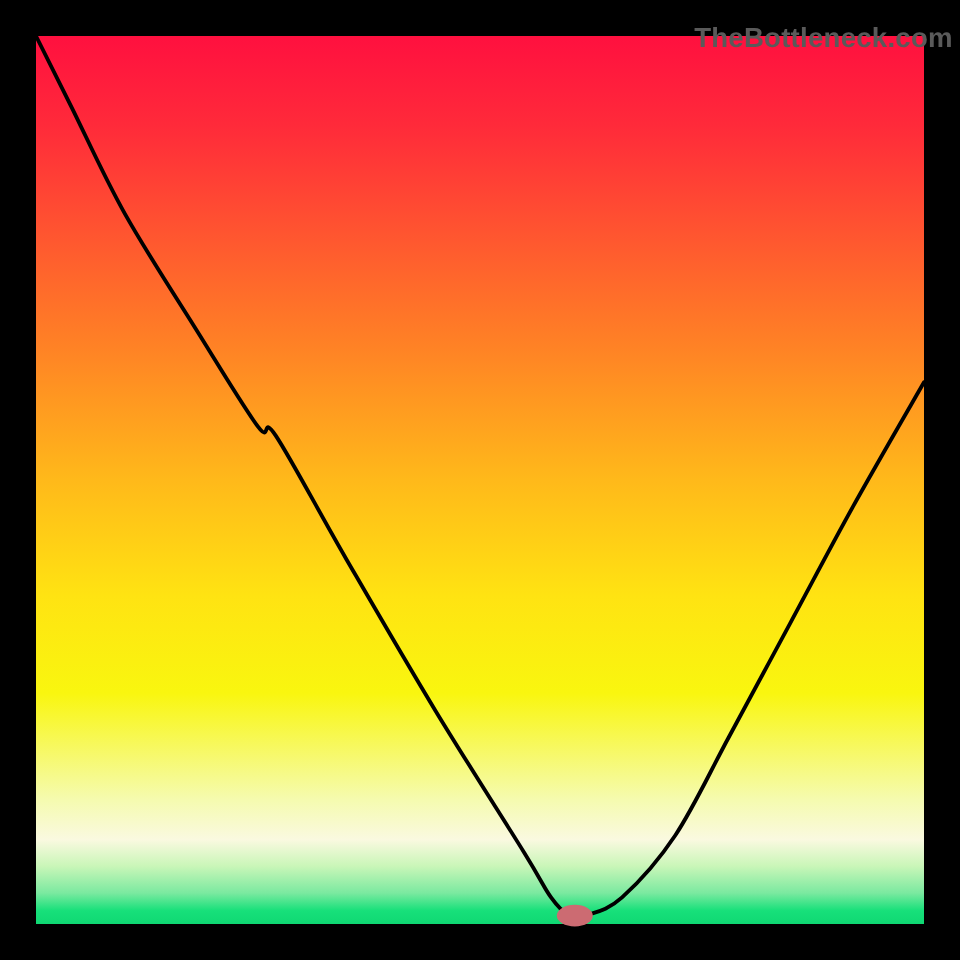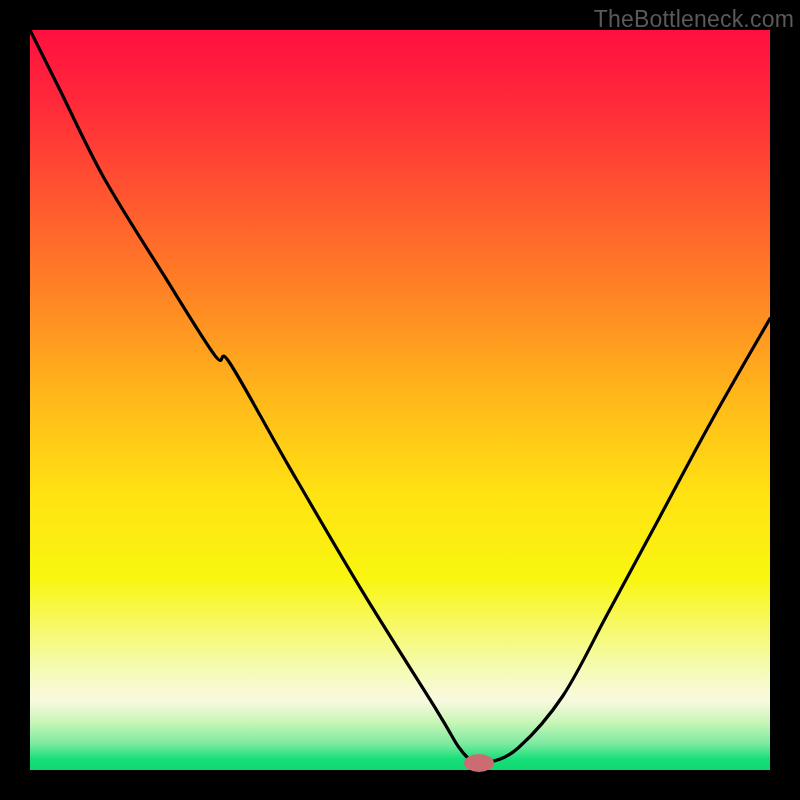--- a/index.html
+++ b/index.html
@@ -10,25 +10,25 @@
     background: #000;
     overflow: hidden;
   }
   .stage {
     position: relative;
     width: 800px;
     height: 800px;
   }
   .watermark {
     position: absolute;
-    top: 6px;
+    top: 18px;
     right: 6px;
     font-family: Arial, Helvetica, sans-serif;
     font-size: 23px;
-    font-weight: 400;
+    font-weight: 700;
     color: #5a5a5a;
     letter-spacing: 0.2px;
     user-select: none;
   }
   svg {
     display: block;
   }
 </style>
 </head>
 <body>

